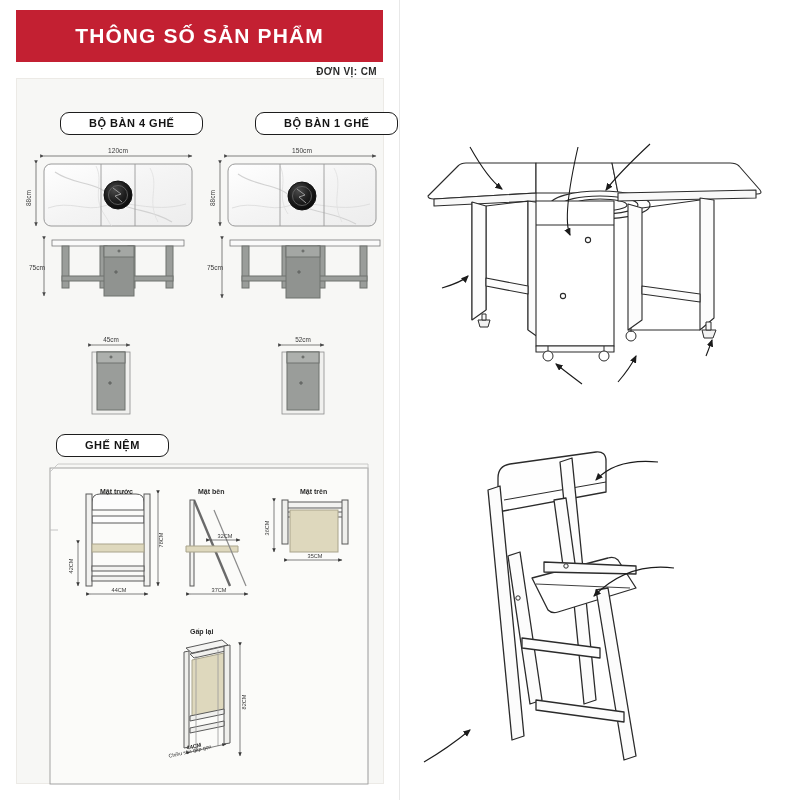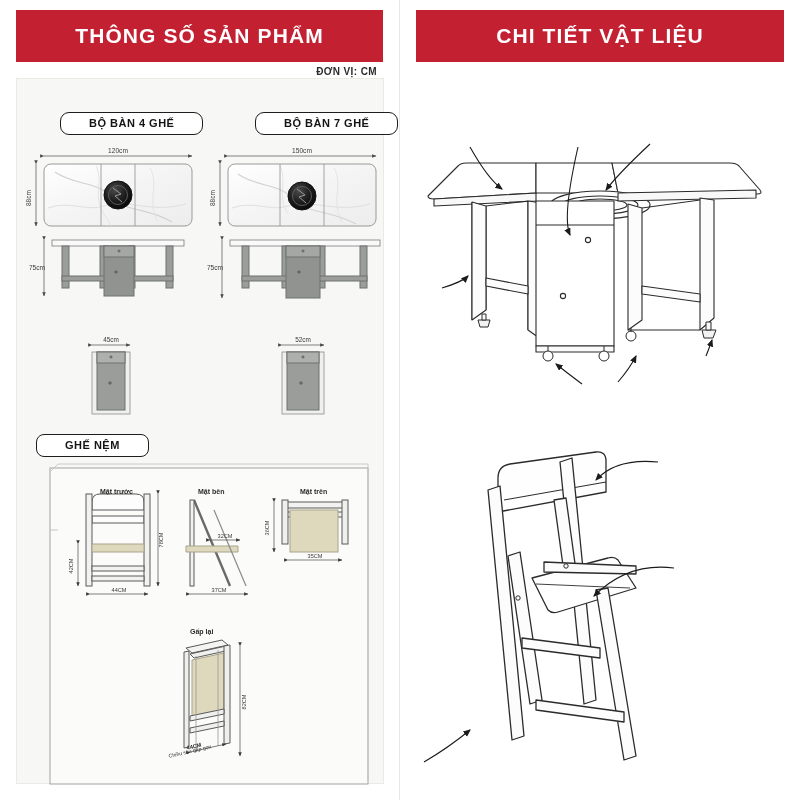--- a/index.html
+++ b/index.html
@@ -73,22 +73,22 @@
   <div class="panel panel-left">
 
     <div class="banner">
       <div class="banner-title">THÔNG SỐ SẢN PHẨM</div>
     </div>
     <div class="unit-label">ĐƠN VỊ: CM</div>
 
     <div class="sheet"></div>
 
     <div class="chip" style="left:60px; top:112px;">BỘ BÀN 4 GHẾ</div>
-    <div class="chip" style="left:255px; top:112px;">BỘ BÀN 7 GHẾ</div>
-    <div class="chip" style="left:36px; top:434px;border-radius:8px;">GHẾ NỆM</div>
+    <div class="chip" style="left:255px; top:112px;">BỘ BÀN 1 GHẾ</div>
+    <div class="chip" style="left:56px; top:434px;">GHẾ NỆM</div>
 
     <svg class="svg-layer" viewBox="0 0 400 800">
       <defs>
         <linearGradient id="marble" x1="0" y1="0" x2="1" y2="1">
           <stop offset="0%" stop-color="#ffffff"></stop>
           <stop offset="50%" stop-color="#f4f4f4"></stop>
           <stop offset="100%" stop-color="#ededed"></stop>
         </linearGradient>
         <radialGradient id="hob" cx="38%" cy="32%" r="70%">
           <stop offset="0%" stop-color="#4a4a4a"></stop>
@@ -269,23 +269,20 @@
     <div class="view-cap" style="left:100px; top:488px;">Mặt trước</div>
     <div class="view-cap" style="left:198px; top:488px;">Mặt bên</div>
     <div class="view-cap" style="left:300px; top:488px;">Mặt trên</div>
     <div class="view-cap" style="left:190px; top:628px;">Gấp lại</div>
     <div class="view-cap" style="left:186px; top:745px; font-size:5.6px; transform:rotate(-13deg); transform-origin:left top;">44CM</div>
     <div class="view-cap" style="left:168px; top:753px; font-size:5.2px; font-weight:normal; transform:rotate(-13deg); transform-origin:left top;">Chiều sâu gấp gọn</div>
   </div>
 
   <div class="panel panel-right">
 
-    <div class="banner">
-      <div class="banner-title">CHI TIẾT VẬT LIỆU</div>
-    </div>
 
     <svg class="svg-layer" viewBox="0 0 400 800">
       <defs>
         <marker id="arB" markerWidth="8" markerHeight="8" refX="6" refY="3" orient="auto">
           <path d="M0,0 L7,3 L0,6 z" fill="#1b1b1b"></path>
         </marker>
       </defs>
 
       <g fill="#ffffff" stroke="#2b2b2b" stroke-width="1.1" stroke-linejoin="round">
 

